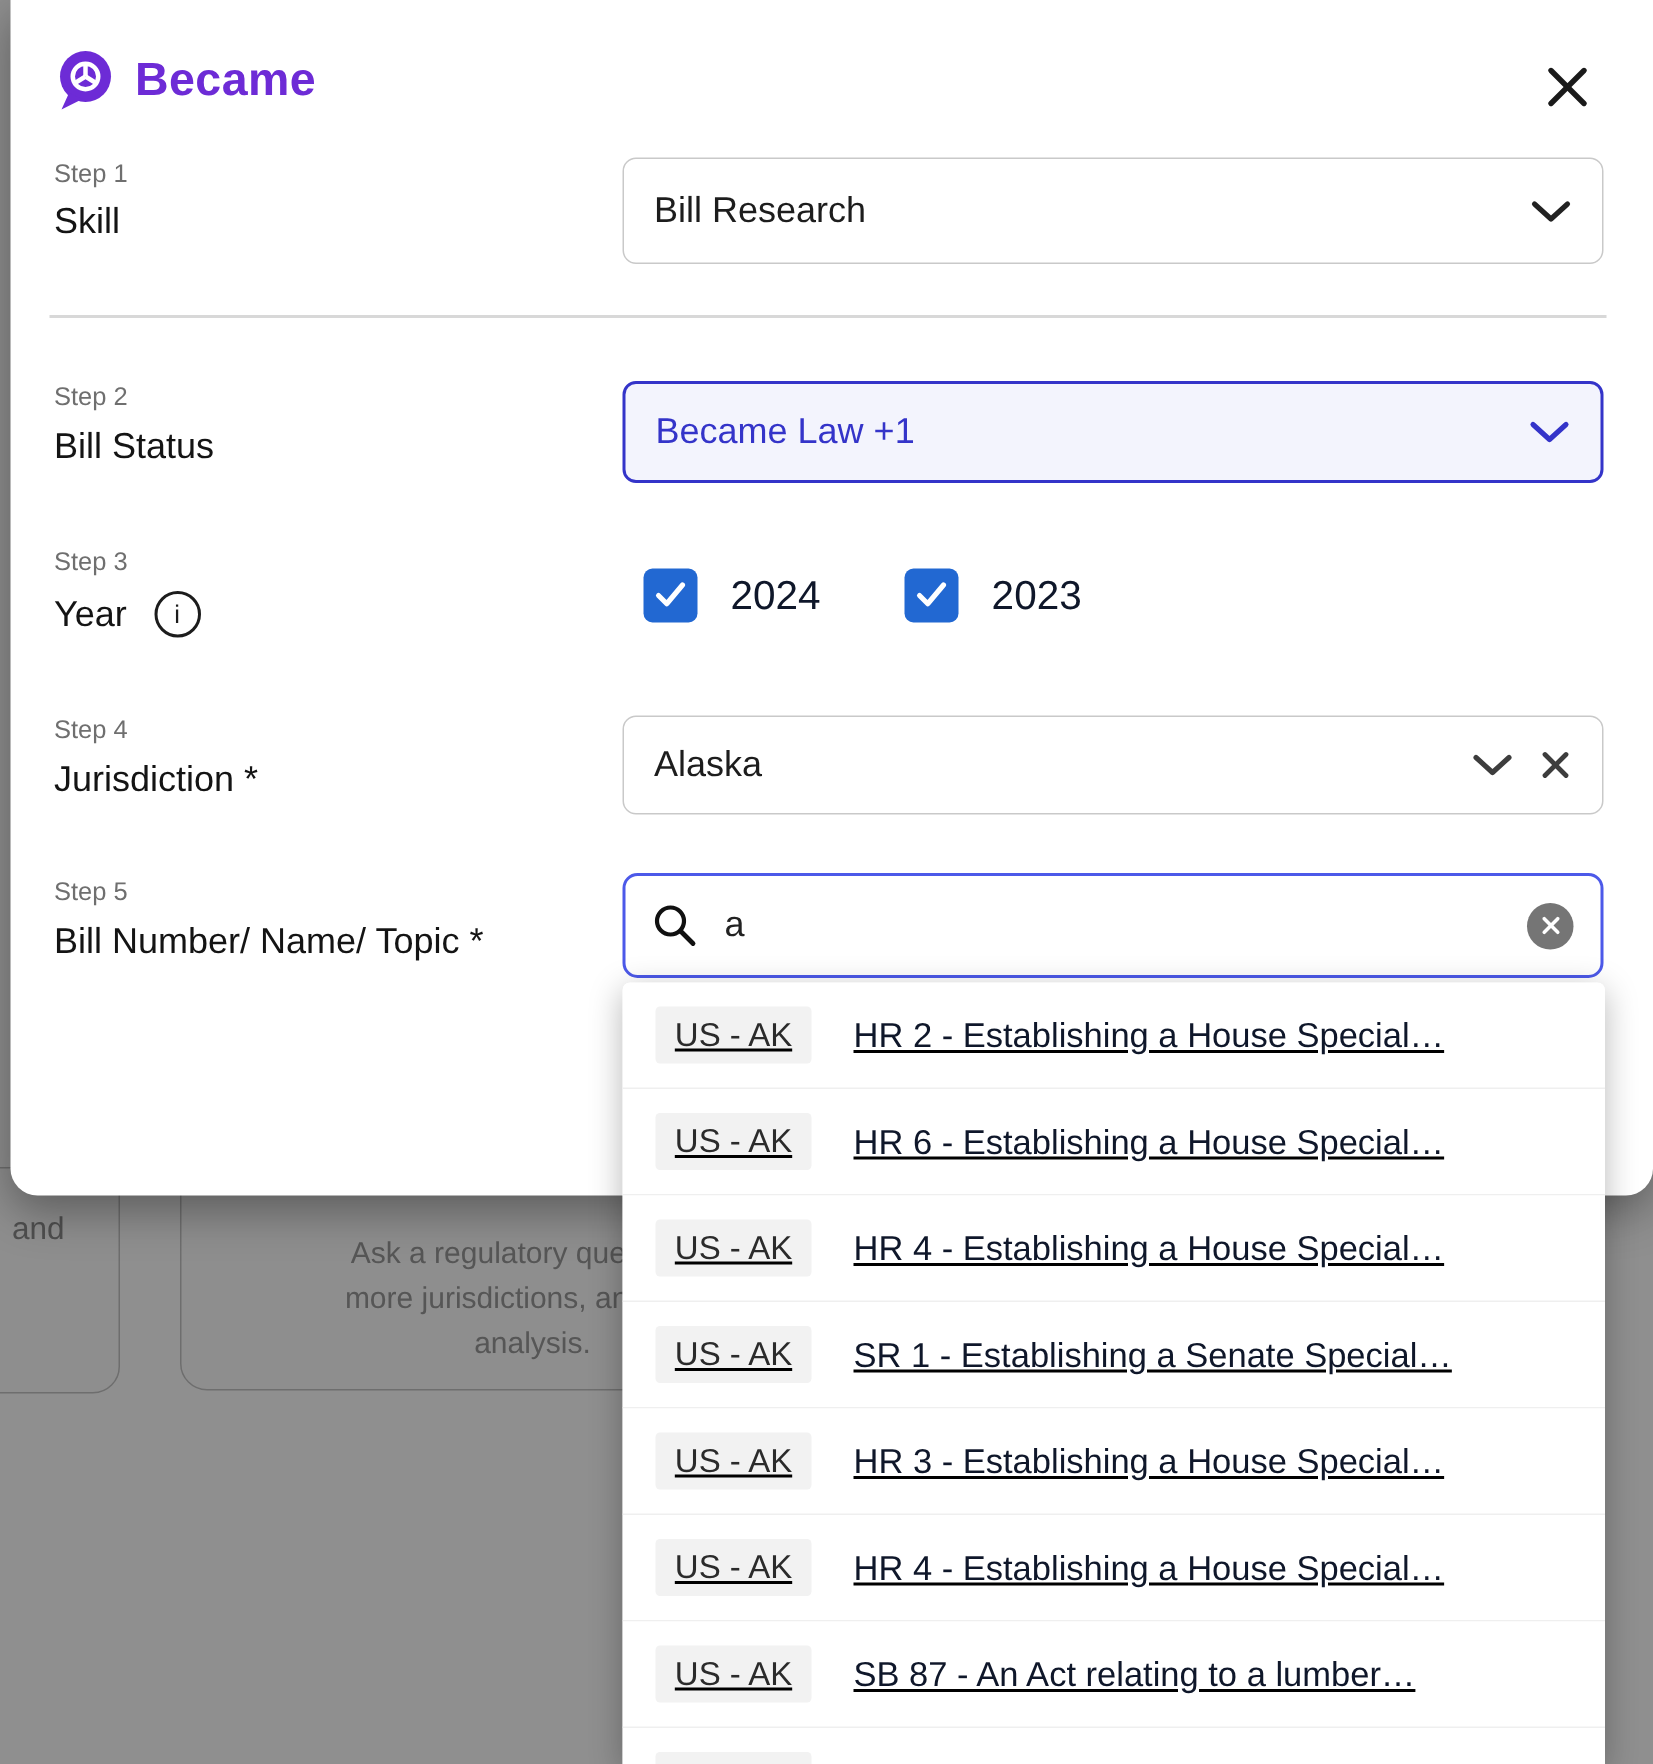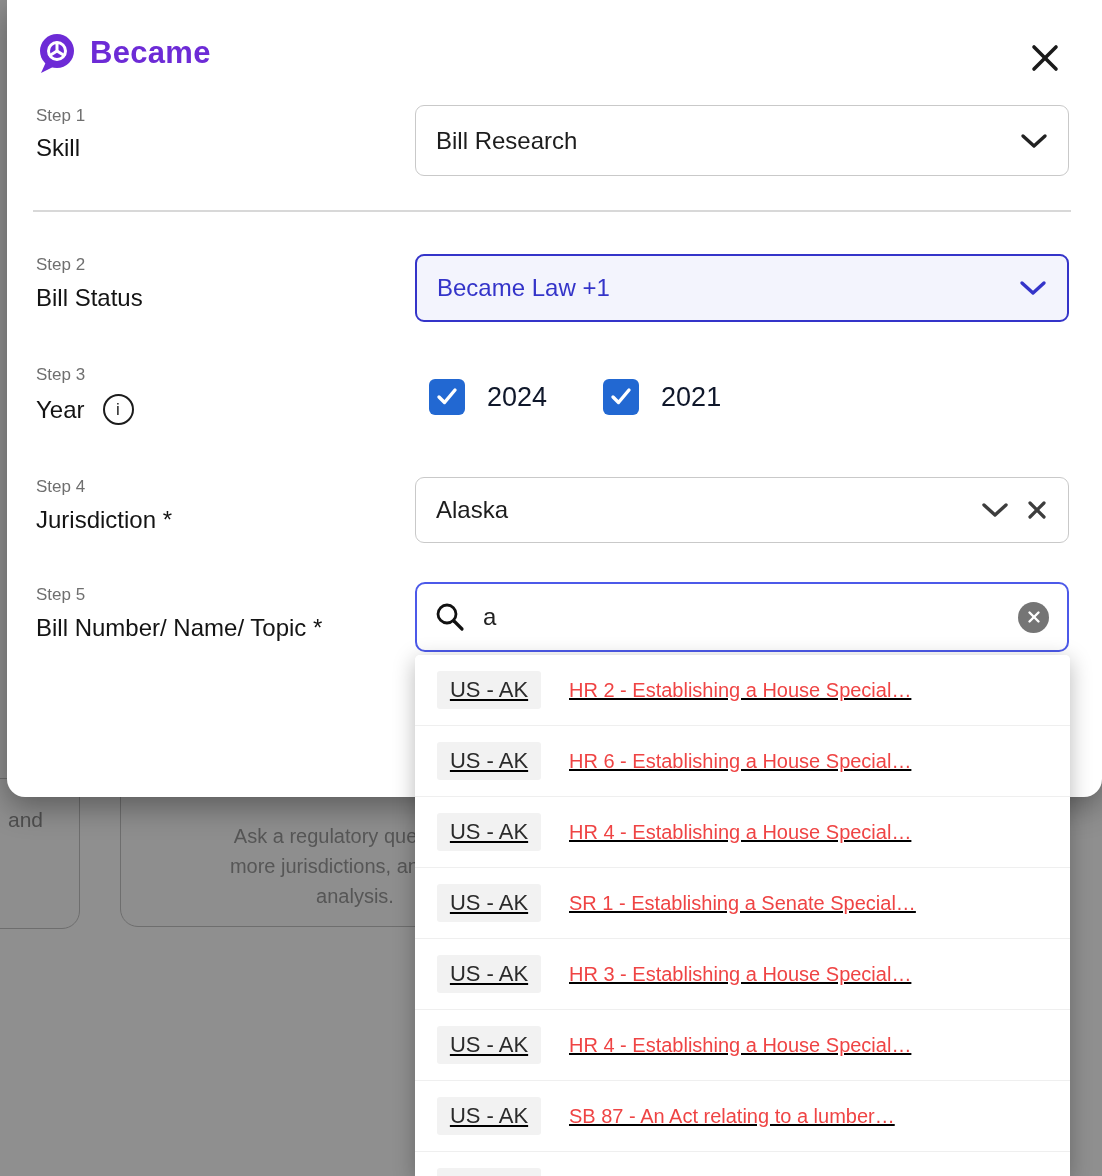--- a/index.html
+++ b/index.html
@@ -77,21 +77,21 @@
   }
   .result-row{
     height:71px;box-sizing:border-box;border-bottom:1px solid #efefef;display:flex;
     align-items:center;padding-left:22px;cursor:pointer;background:#fff;
   }
   .badge{
     min-width:104px;height:38px;box-sizing:border-box;background:#f2f2f2;border-radius:3px;
     display:flex;align-items:center;justify-content:center;font-size:22px;color:#2b2b2b;
     padding:0 10px;flex:none;
   }
-  .result-title{margin-left:28px;font-size:20px;color:#ef4444;white-space:nowrap;}
+  .result-title{margin-left:28px;font-size:23px;color:#0f172a;white-space:nowrap;}
 </style>
 </head>
 <body>
 
 <div id="viewport">
 
   <div class="bg-card" style="left:-32px;top:778px;width:110px;height:149px;"></div>
   <div class="bg-and">and</div>
   <div class="bg-card bg-ask">
     <span>Ask a regulatory question a</span>
@@ -153,21 +153,21 @@
           <polyline points="3,10 8.5,15.5 19,3" fill="none" stroke="#fff" stroke-width="3.4" stroke-linecap="round" stroke-linejoin="round"></polyline>
         </svg>
       </span>
       <span class="check-label">2024</span>
       <span class="gap56"></span>
       <span class="checkbox">
         <svg width="22" height="20" viewBox="0 0 22 20">
           <polyline points="3,10 8.5,15.5 19,3" fill="none" stroke="#fff" stroke-width="3.4" stroke-linecap="round" stroke-linejoin="round"></polyline>
         </svg>
       </span>
-      <span class="check-label">2021</span>
+      <span class="check-label">2023</span>
     </div>
 
     <div class="step-kicker" style="top:477px;">Step 4</div>
     <div class="step-title" style="top:506px;">Jurisdiction *</div>
     <div class="field" style="top:477px;height:66px;">
       <span>Alaska</span>
       <svg class="chev" width="28" height="16" viewBox="0 0 28 16">
         <polyline points="3,3 14,13 25,3" fill="none" stroke="#3d3d3d" stroke-width="3.4" stroke-linecap="round" stroke-linejoin="round"></polyline>
       </svg>
       <button class="icon-btn" style="margin-left:17px;">

